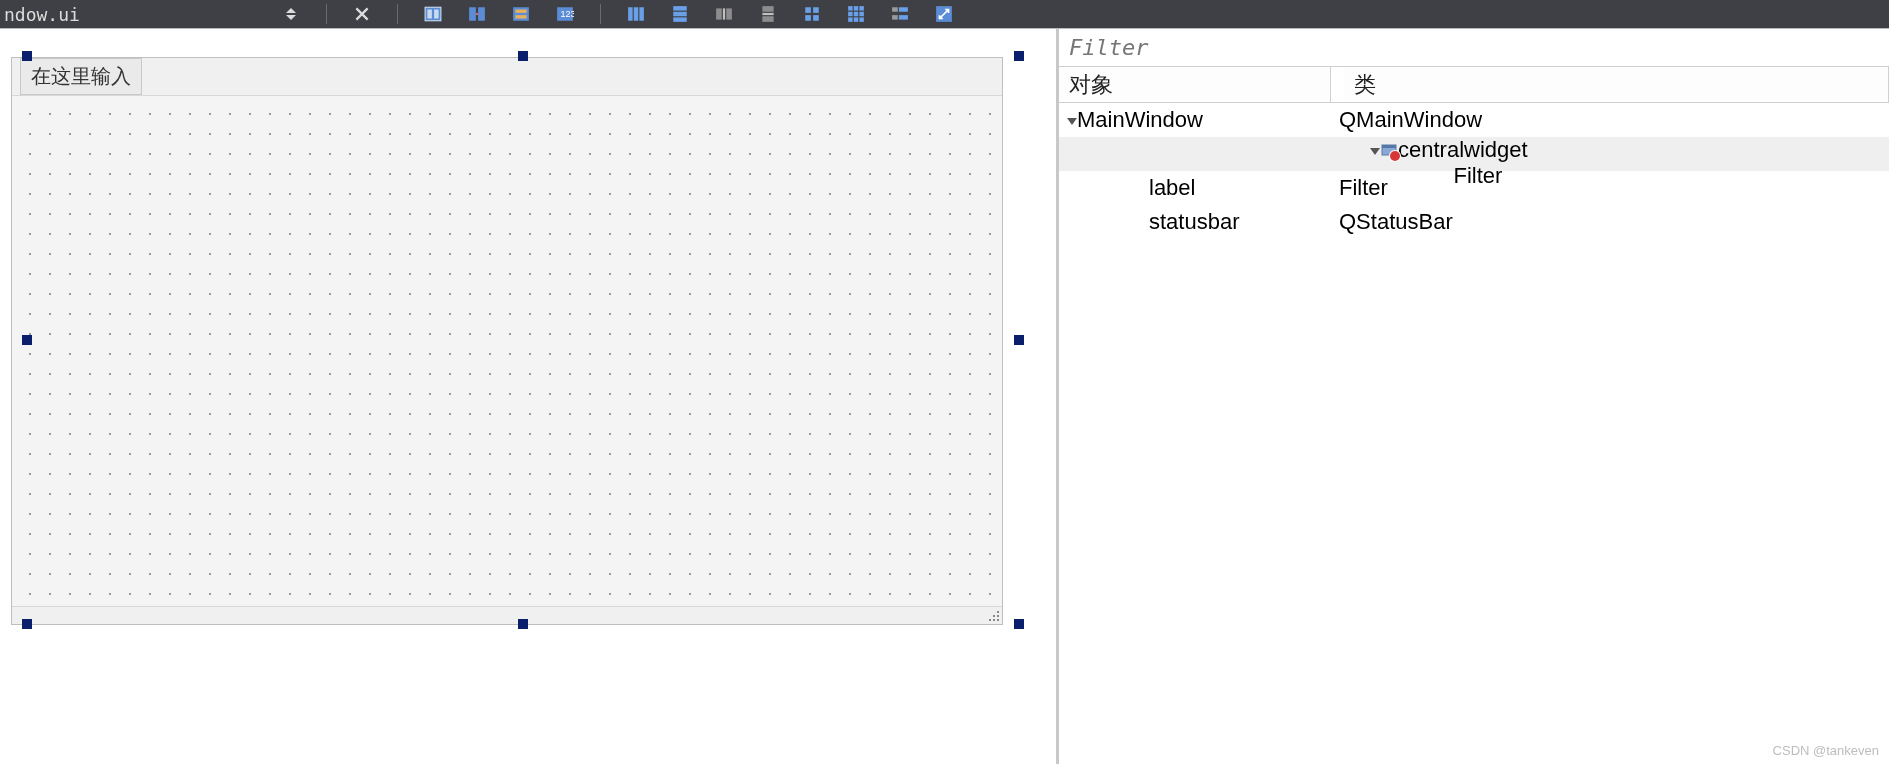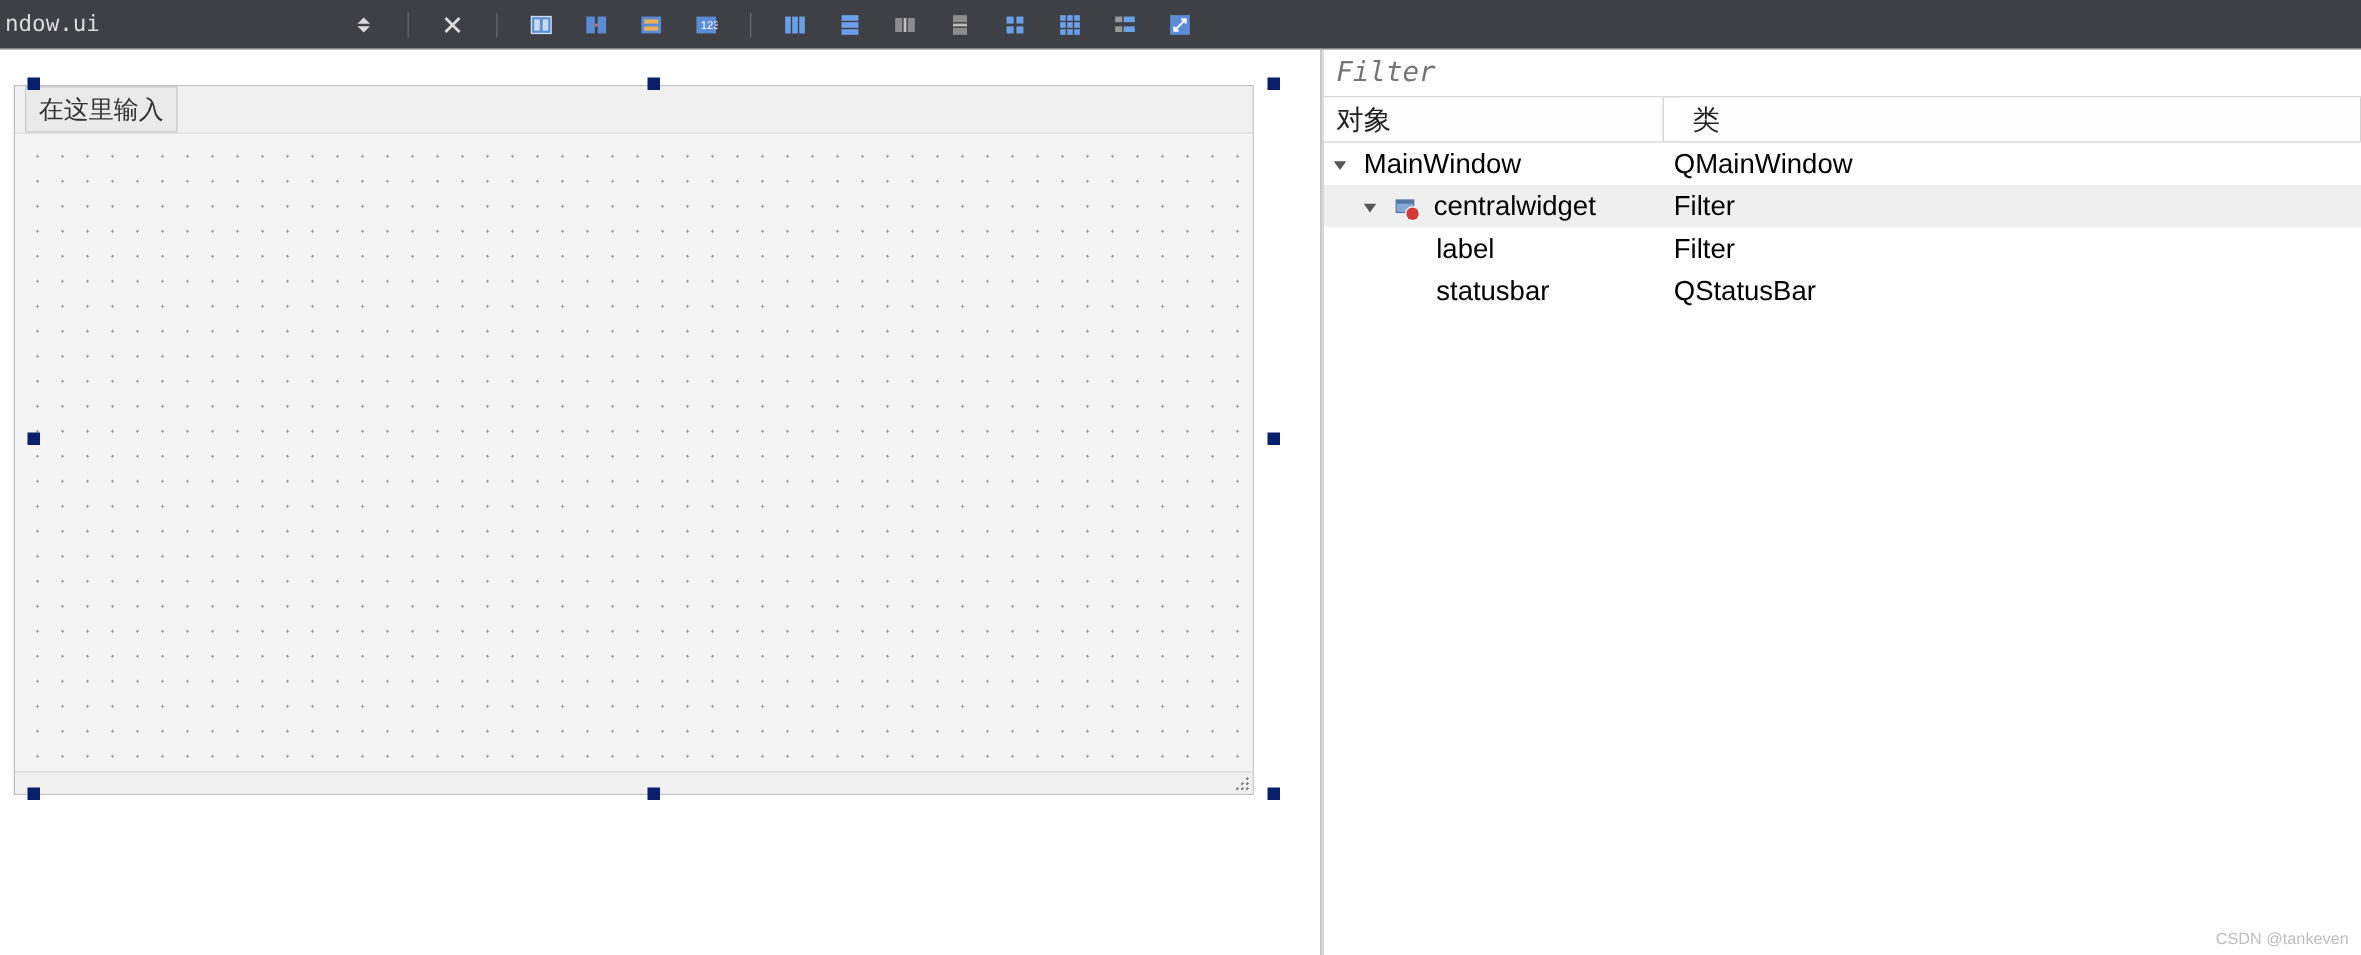--- a/index.html
+++ b/index.html
@@ -7,21 +7,21 @@
       font-family: "Microsoft YaHei", sans-serif;
       background: #fff;
       width: 1889px;
       height: 764px;
       overflow: hidden;
       display: flex;
       flex-direction: column;
     }
     .toolbar {
       background: #3f3f46;
-      height: 39px;
+      height: 28px;
       display: flex;
       align-items: center;
       padding: 0 4px;
       gap: 18px;
       color: #fff;
       text-align: center;
     }
     .file-label {
       color: #dcdcdc;
       font-size: 18px;
@@ -178,26 +178,26 @@
     .tree-body {
       flex: 1;
       overflow: auto;
       font-size: 22px;
     }
     .tree-row {
       display: flex;
       height: 34px;
       align-items: center;
     }
-    .tree-row.alt { background: #efefef; }
+    .tree-row.alt { background: #efefef; flex-direction: column; }
     .tree-row .cell-obj {
       width: 272px;
       display: flex;
       align-items: center;
-      gap: 14px;
+      gap: 0;
       padding-left: 8px;
     }
     .tree-row .cell-cls {
       flex: 1;
       padding-left: 8px;
     }
     .expander {
       width: 0; height: 0;
       border-top: 7px solid #565656;
       border-left: 5px solid transparent;

